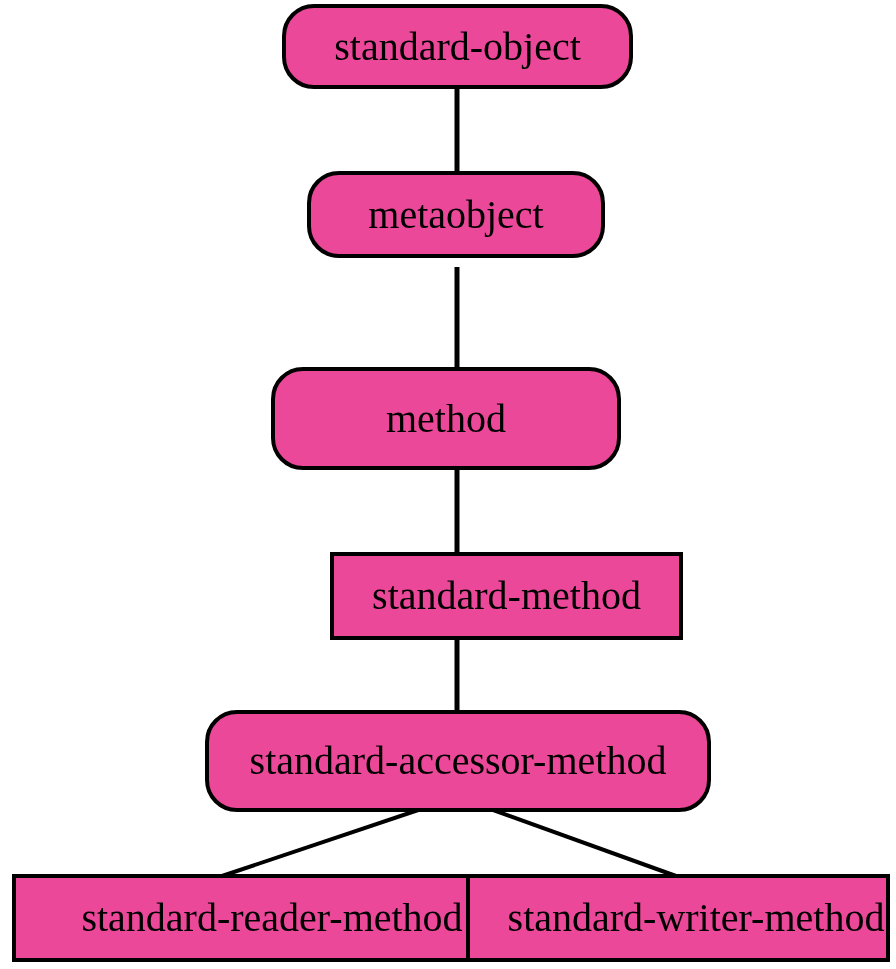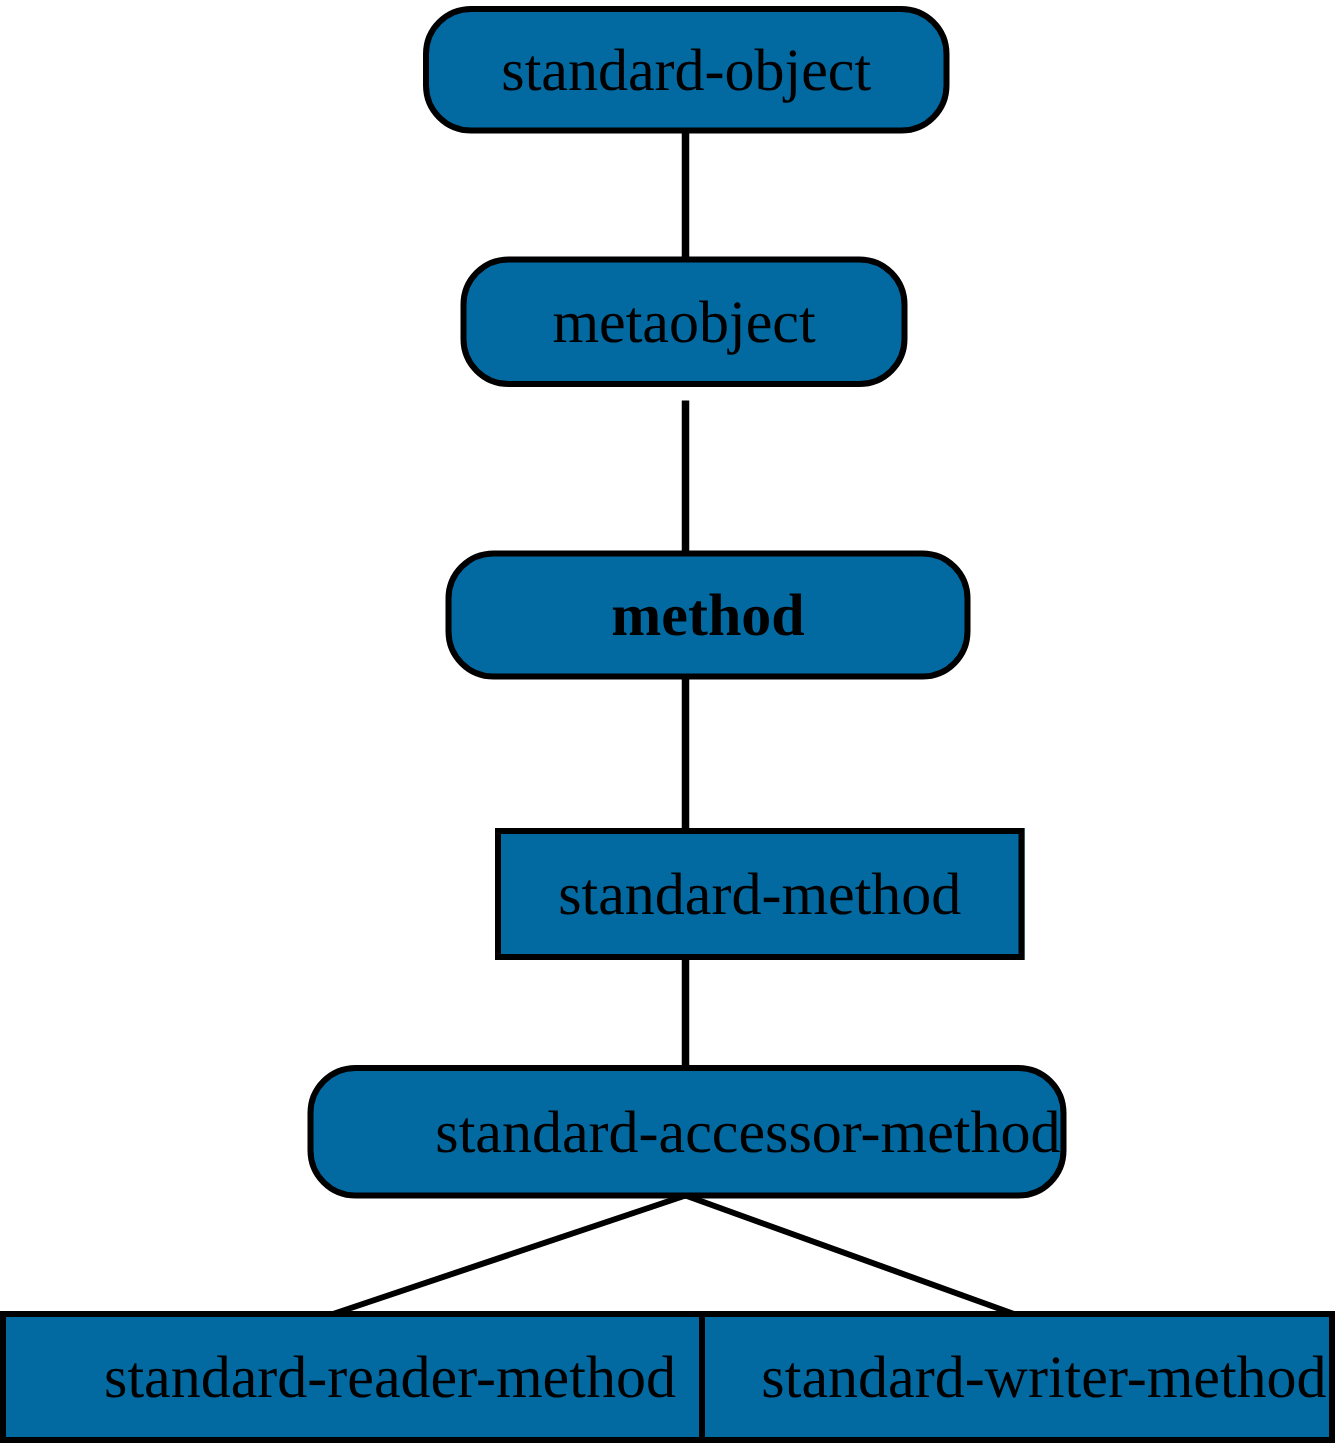--- a/index.html
+++ b/index.html
@@ -18,36 +18,36 @@
   }
   svg.edges line {
     stroke: #000000;
     stroke-width: 5;
   }
   svg.edges line.diag { stroke-width: 4; }
   .node {
     position: absolute;
     box-sizing: border-box;
     border: 4px solid #000000;
-    background: #0369a1;
+    background: #ec4899;
     color: #000000;
     display: flex;
     align-items: center;
     justify-content: center;
     font-size: 40px;
     line-height: 1;
     white-space: nowrap;
   }
   .node.rounded { border-radius: 32px; }
   .n1 { left: 282px; top: 4px;   width: 351px; height: 85px; }
   .n2 { left: 307px; top: 171px; width: 298px; height: 87px; }
-  .n3 { left: 297px; top: 367px; width: 350px; height: 86px; font-weight: bold; }
+  .n3 { left: 271px; top: 367px; width: 350px; height: 103px; }
   .n4 { left: 282px; top: 552px; width: 353px; height: 88px; margin-left: 48px; }
-  .n5 { left: 205px; top: 710px; width: 506px; height: 89px; justify-content: flex-end; }
-  .n6 { left: 0px;   top: 874px; width: 520px; height: 88px; }
+  .n5 { left: 205px; top: 710px; width: 506px; height: 102px; }
+  .n6 { left: 12px;   top: 874px; width: 520px; height: 88px; }
   .n7 { left: 466px; top: 874px; width: 424px; height: 88px; padding-left: 36px; }
 </style>
 </head>
 <body>
 
 <div class="canvas">
 
   <svg class="edges" viewBox="0 0 896 969" xmlns="http://www.w3.org/2000/svg">
     <line x1="457" y1="86" x2="457" y2="186"></line>
     <line x1="457" y1="267" x2="457" y2="369"></line>

